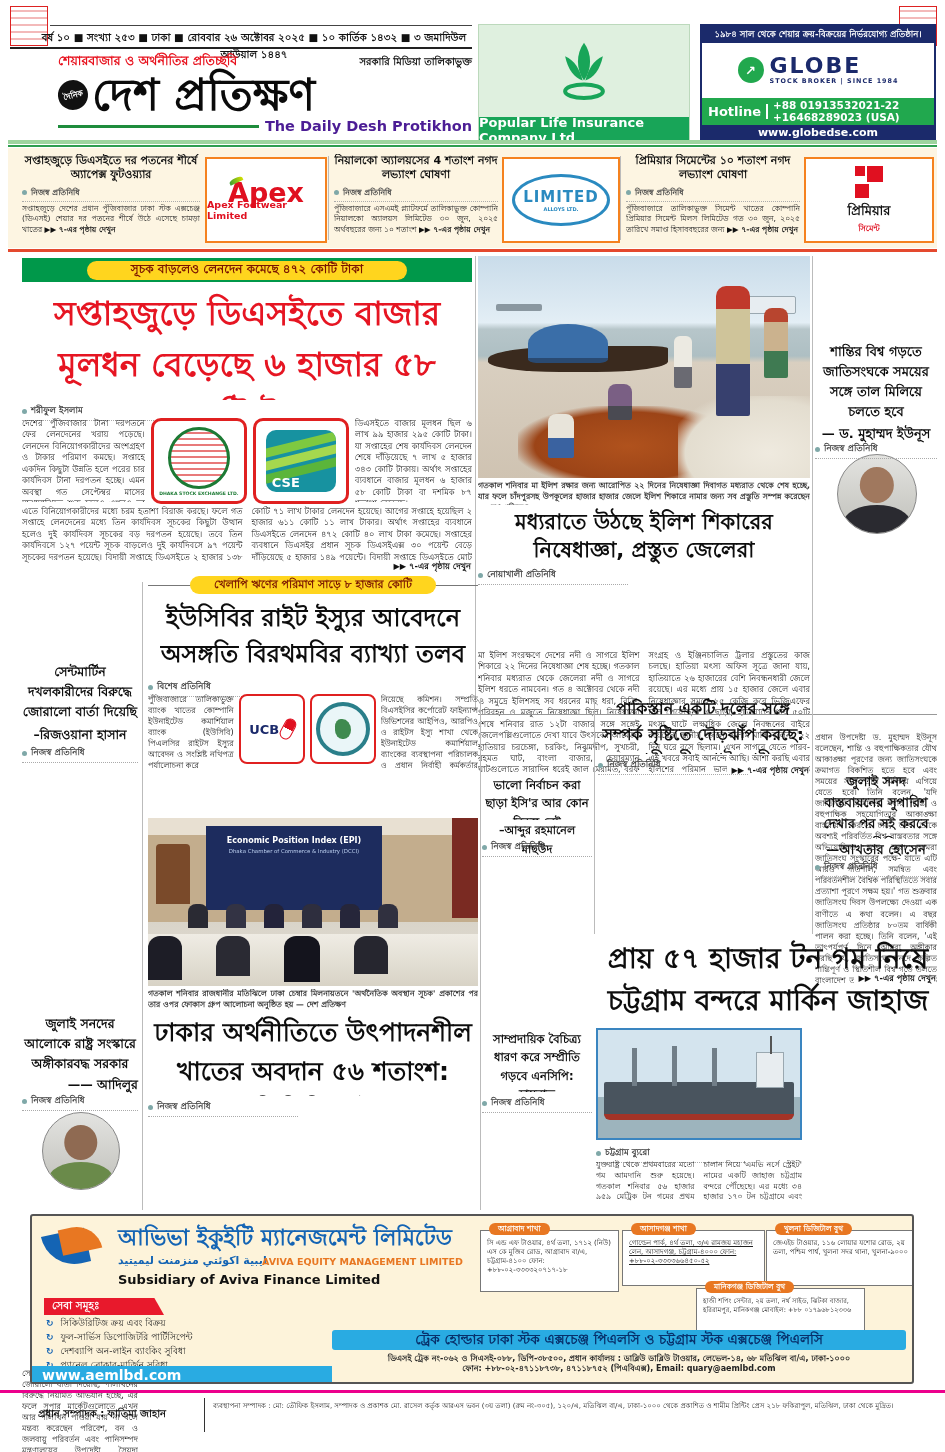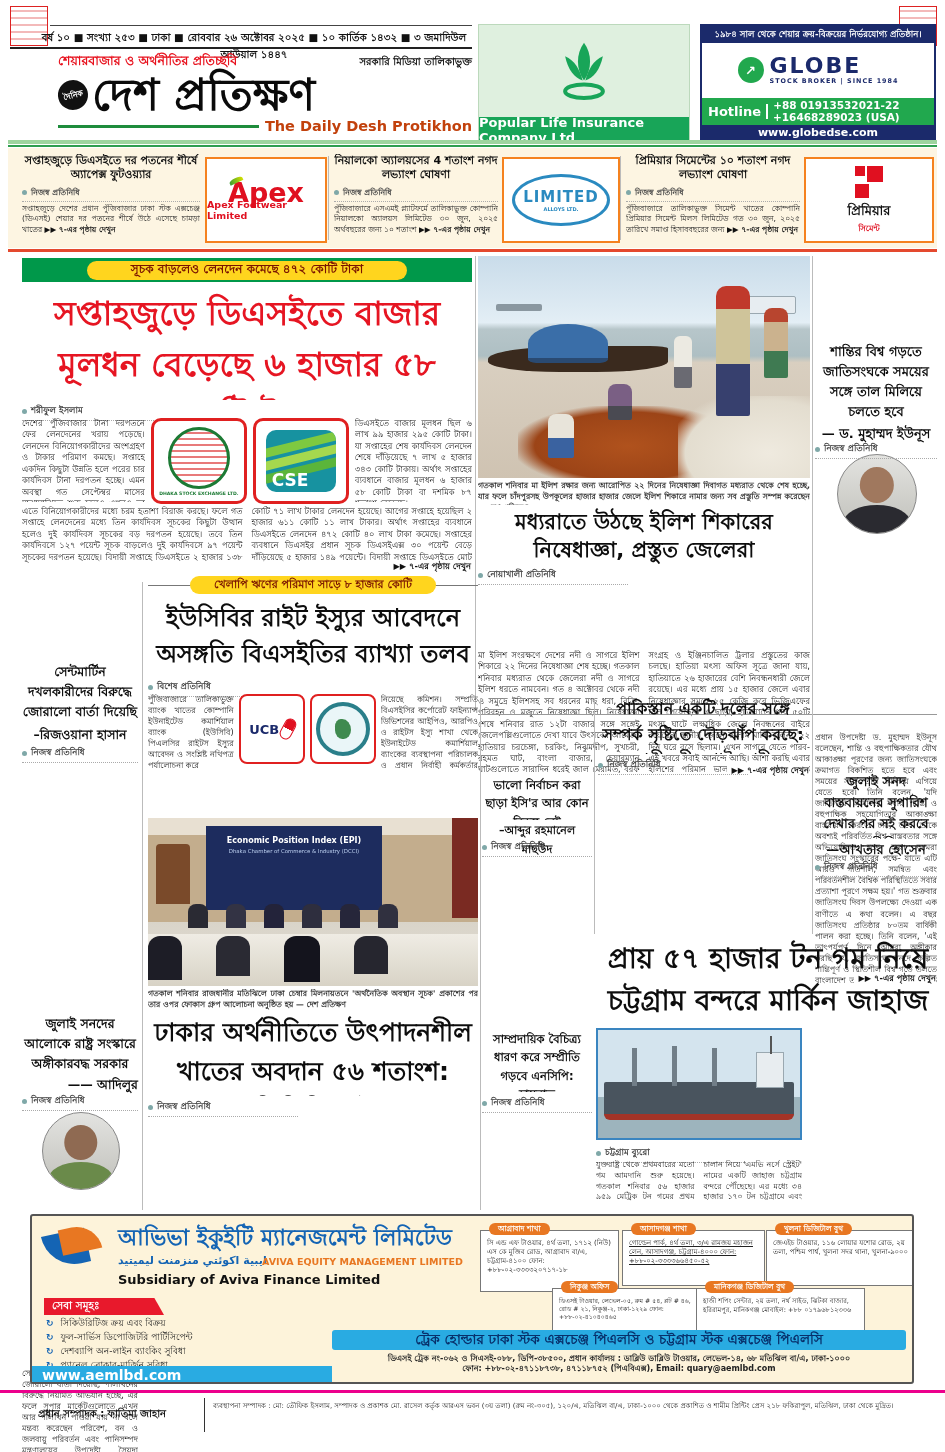--- a/index.html
+++ b/index.html
@@ -56,21 +56,21 @@
       <span style="color:#e8131f;font-weight:bold;font-size:12.5px;">শেয়ারবাজার ও অর্থনীতির প্রতিচ্ছবি</span>
       <span style="color:#111;font-weight:bold;font-size:10px;">সরকারি মিডিয়া তালিকাভুক্ত</span>
     </div>
     <div style="display:flex;align-items:center;gap:4px;">
       <span style="width:30px;height:30px;border-radius:50%;background:#111;color:#fff;font-size:8px;font-weight:bold;
             display:flex;align-items:center;justify-content:center;transform:rotate(-14deg);flex:0 0 auto;">দৈনিক</span>
       <span style="font-size:44px;font-weight:bold;color:#0a0a0a;line-height:1.05;white-space:nowrap;">দেশ প্রতিক্ষণ</span>
     </div>
     <div style="display:flex;align-items:center;gap:6px;margin-top:0px;">
       <span style="flex:1;height:3px;background:#1e8c3c;"></span>
-      <span style="font-weight:bold;font-size:14.5px;color:#c2410c;">The Daily Desh Protikhon</span>
+      <span style="font-weight:bold;font-size:14.5px;color:#4c1d95;">The Daily Desh Protikhon</span>
     </div>
   </div>
 
   <div class="abs" style="left:478px;top:24px;width:210px;height:118px;background:#dff0df;border:1px solid #bcd9bc;display:flex;flex-direction:column;">
     <div style="flex:1;display:flex;align-items:center;justify-content:center;">
       <svg width="54" height="62" viewBox="0 0 40 46">
         <path d="M20 2 C14 10 14 22 20 30 C26 22 26 10 20 2" fill="#18a558"></path>
         <path d="M6 12 C8 22 13 28 19 30 C17 22 13 15 6 12" fill="#18a558"></path>
         <path d="M34 12 C32 22 27 28 21 30 C23 22 27 15 34 12" fill="#18a558"></path>
         <ellipse cx="20" cy="38" rx="14" ry="5" fill="none" stroke="#18a558" stroke-width="3"></ellipse>
@@ -83,21 +83,21 @@
     <div style="background:#1b2a6b;color:#fff;font-size:8.6px;font-weight:bold;text-align:center;padding:3px 4px;line-height:1.3;">১৯৮৪ সাল থেকে শেয়ার ক্রয়-বিক্রয়ের নির্ভরযোগ্য প্রতিষ্ঠান।</div>
     <div style="flex:1;background:#fff;display:flex;align-items:center;justify-content:center;gap:6px;">
       <span style="width:26px;height:26px;border-radius:50%;background:#21a84e;color:#fff;display:flex;align-items:center;justify-content:center;font-weight:bold;font-size:13px;">↗</span>
       <span>
         <span style="display:block;color:#1b2a6b;font-weight:bold;font-size:22px;letter-spacing:2px;line-height:1;">GLOBE</span>
         <span style="display:block;color:#1b2a6b;font-weight:bold;font-size:6.4px;letter-spacing:1px;">STOCK BROKER  |  SINCE 1984</span>
       </span>
     </div>
     <div style="background:#21a84e;display:flex;align-items:center;padding:1px 6px;gap:5px;">
       <span style="color:#fff;font-weight:bold;font-size:13px;border-right:2px solid #fff;padding-right:5px;">Hotline</span>
-      <span style="color:#fff;font-weight:bold;font-size:10.5px;line-height:1.2;text-align:center;">
+      <span style="color:#fff;font-weight:bold;font-size:10.5px;line-height:1.2;">
         <span style="display:block;">+88 01913532021-22</span>
         <span style="display:block;">+16468289023 (USA)</span>
       </span>
     </div>
     <div style="background:#1b2a6b;color:#fff;font-weight:bold;font-size:11px;text-align:center;padding:1px 0;">www.globedse.com</div>
   </div>
 
   <div class="abs" style="left:8px;top:140px;width:929px;height:4px;background:#9ed49e;"></div>
   <div class="abs" style="left:8px;top:145px;width:929px;height:2px;background:#2f9e4f;"></div>
 
@@ -173,21 +173,21 @@
     <div class="logo-box" style="width:90px;height:80px;flex:0 0 auto;">
       <span style="width:56px;height:56px;border-radius:50%;border:3px solid #1c7a34;
             background:repeating-linear-gradient(0deg,#fff 0 4px,#e87a7a 4px 6px),repeating-linear-gradient(90deg,transparent 0 4px,rgba(220,60,60,.55) 4px 6px);"></span>
       <span style="font-size:4.6px;color:#1c7a34;font-weight:bold;margin-top:2px;">DHAKA STOCK EXCHANGE LTD.</span>
     </div>
     <div class="logo-box" style="width:90px;height:80px;flex:0 0 auto;">
       <span style="position:relative;width:70px;height:62px;border-radius:10px;background:#1792a0;overflow:hidden;display:block;">
         <span style="position:absolute;left:-12px;top:8px;width:110px;height:9px;background:#7ec940;transform:rotate(-14deg);border-radius:6px;"></span>
         <span style="position:absolute;left:-12px;top:21px;width:110px;height:9px;background:#a5d84e;transform:rotate(-14deg);border-radius:6px;"></span>
         <span style="position:absolute;left:-12px;top:34px;width:110px;height:9px;background:#5bb53a;transform:rotate(-14deg);border-radius:6px;"></span>
-        <span style="position:absolute;left:6px;bottom:2px;color:#fff;font-weight:bold;font-size:17px;">CSE</span>
+        <span style="position:absolute;left:6px;bottom:2px;color:#fff;font-weight:bold;font-size:13px;">CSE</span>
       </span>
     </div>
     <div class="jtxt" style="width:126px;height:84px;">ডিএসইতে বাজার মূলধন ছিল ৬ লাখ ৯৯ হাজার ২৯৫ কোটি টাকা। যা সপ্তাহের শেষ কার্যদিবস লেনদেন শেষে দাঁড়িয়েছে ৭ লাখ ৫ হাজার ৩৪৩ কোটি টাকায়। অর্থাৎ সপ্তাহের ব্যবধানে বাজার মূলধন ৬ হাজার ৫৮ কোটি টাকা বা দশমিক ৮৭ শতাংশ বেড়েছে।</div>
   </div>
   <div class="abs rel" style="left:22px;top:506px;width:450px;height:68px;">
     <div class="jtxt cols2" style="height:68px;">এতে বিনিয়োগকারীদের মধ্যে চরম হতাশা বিরাজ করছে। ফলে গত সপ্তাহে লেনদেনের মধ্যে তিন কার্যদিবস সূচকের কিছুটা উত্থান হলেও দুই কার্যদিবস সূচকের বড় দরপতন হয়েছে। তবে তিন কার্যদিবসে ১২৭ পয়েন্ট সূচক বাড়লেও দুই কার্যদিবসে ৯৭ পয়েন্ট সূচকের দরপতন হয়েছে। বিদায়ী সপ্তাহে ডিএসইতে ২ হাজার ১৩৮ কোটি ৭১ লাখ টাকার লেনদেন হয়েছে। আগের সপ্তাহে হয়েছিল ২ হাজার ৬১১ কোটি ১১ লাখ টাকার। অর্থাৎ সপ্তাহের ব্যবধানে ডিএসইতে লেনদেন ৪৭২ কোটি ৪০ লাখ টাকা কমেছে। সপ্তাহের ব্যবধানে ডিএসইর প্রধান সূচক ডিএসইএক্স ৩০ পয়েন্ট বেড়ে দাঁড়িয়েছে ৫ হাজার ১৪৯ পয়েন্টে। বিদায়ী সপ্তাহে ডিএসইতে মোট ৩৯২ টি প্রতিষ্ঠান শেয়ার ও ইউনিট লেনদেনে অংশ নিয়েছে। কোম্পানিগুলোর মধ্যে দর বেড়েছে ১৫৭ টির, কমেছে ২০৩ টির এবং অপরিবর্তিত</div>
     <span class="more more-abs">▶▶ ৭-এর পৃষ্ঠায় দেখুন</span>
   </div>
 
   <div class="abs" style="left:478px;top:256px;width:332px;height:222px;overflow:hidden;background:linear-gradient(#c9dcea 0%,#e3eef5 30%,#b7c6ca 33%,#aebfc3 45%,#d9cfc0 48%,#cfc3b2 100%);">
@@ -254,21 +254,21 @@
 
   <div class="abs arth" style="left:22px;top:1014px;width:116px;height:60px;font-size:12.5px;line-height:1.6;">জুলাই সনদের আলোকে রাষ্ট্র সংস্কারে অঙ্গীকারবদ্ধ সরকার</div>
   <div class="abs attrib" style="left:22px;top:1076px;width:116px;font-size:12.5px;text-align:right;">—— আদিলুর</div>
   <div class="abs byline" style="left:22px;top:1094px;width:116px;">
     <span class="bdot"></span>
     <span>নিজস্ব প্রতিনিধি</span>
   </div>
 
   <div class="abs hline" style="left:148px;top:585px;width:330px;background:#777;"></div>
   <div class="abs kicker-pill" style="left:190px;top:576px;width:246px;height:18px;font-size:11px;">খেলাপি ঋণের পরিমাণ সাড়ে ৮ হাজার কোটি</div>
-  <div class="abs arth" style="left:148px;top:600px;width:330px;height:76px;font-size:24px;line-height:1.5;">ইউসিবির রাইট ইস্যুর আবেদনে অসঙ্গতি বিএসইতির ব্যাখ্যা তলব</div>
+  <div class="abs arth" style="left:148px;top:600px;width:330px;height:76px;font-size:24px;line-height:1.5;">ইউসিবির রাইট ইস্যুর আবেদনে অসঙ্গতি বিরথমবির ব্যাখ্যা তলব</div>
   <div class="abs byline" style="left:148px;top:680px;width:150px;">
     <span class="bdot"></span>
     <span>বিশেষ প্রতিনিধি</span>
   </div>
   <div class="abs" style="left:148px;top:694px;width:330px;height:76px;display:flex;gap:5px;">
     <div class="jtxt" style="width:88px;height:76px;font-size:8px;">পুঁজিবাজারে তালিকাভুক্ত ব্যাংক খাতের কোম্পানি ইউনাইটেড কমার্শিয়াল ব্যাংক (ইউসিবি) পিএলসির রাইটস ইস্যুর আবেদন ও সংশ্লিষ্ট নথিপত্র পর্যালোচনা করে</div>
     <div class="logo-box" style="width:62px;height:66px;border-width:2.5px;border-radius:8px;flex:0 0 auto;flex-direction:row;gap:3px;">
       <span style="font-size:13px;font-weight:bold;color:#1b2a6b;">UCB</span>
       <span style="width:10px;height:20px;border:1.5px solid #e01020;border-radius:6px;background:linear-gradient(#e01020 50%,#fff 50%);transform:rotate(28deg);"></span>
     </div>
@@ -391,24 +391,20 @@
       <span>সি এন্ড এফ টাওয়ার, ৪র্থ তলা, ১৭১২ (নিউ) এস কে মুজিব রোড, আগ্রাবাদ বা/এ, চট্টগ্রাম-৪১০০ ফোন: +৮৮-০২-৩৩৩৩২০৭১৭-১৮</span>
     </div>
     <div class="branch" style="left:590px;top:14px;width:130px;height:44px;text-decoration:underline;">
       <span class="blabel">আসাদগঞ্জ শাখা</span>
       <span>গোল্ডেন পার্ক, ৪র্থ তলা, ৩/এ রামজয় মহাজন লেন, আসাদগঞ্জ, চট্টগ্রাম-৪০০০ ফোন: +৮৮-০২-৩৩৩৩৬৬৪৫০-৫২</span>
     </div>
     <div class="branch" style="left:734px;top:14px;width:138px;height:44px;">
       <span class="blabel">খুলনা ডিজিটাল বুথ</span>
       <span>জেএইচ টাওয়ার, ১১৬ লোয়ার যশোর রোড, ২য় তলা, পশ্চিম পার্শ্ব, খুলনা সদর থানা, খুলনা-৯০০০</span>
     </div>
-    <div class="branch" style="left:520px;top:72px;width:132px;height:38px;font-size:6.2px;">
-      <span class="blabel">নিকুঞ্জ অফিস</span>
-      <span>ডিএসই টাওয়ার, লেভেল-০৫, রুম # ৫৪, প্লট # ৪৬, রোড # ২১, নিকুঞ্জ-২, ঢাকা-১২২৯ ফোন: +৮৮-০২-৪১০৪০৪৬৫</span>
-    </div>
     <div class="branch" style="left:664px;top:72px;width:156px;height:38px;font-size:6.6px;">
       <span class="blabel">মানিকগঞ্জ ডিজিটাল বুথ</span>
       <span>হাজী শপিং সেন্টার, ২য় তলা, নর্থ সাইড, ঝিটকা বাজার, হরিরামপুর, মানিকগঞ্জ মোবাইল: +৮৮ ০১৭৯৬৮১২৩৩৬</span>
     </div>
     <div class="abs" style="left:300px;top:114px;width:574px;height:20px;background:#29abe2;color:#08306b;font-weight:bold;font-size:13.5px;
          display:flex;align-items:center;justify-content:center;border-radius:3px;">ট্রেক হোল্ডার ঢাকা স্টক এক্সচেঞ্জ পিএলসি ও চট্টগ্রাম স্টক এক্সচেঞ্জ পিএলসি</div>
     <div class="abs" style="left:300px;top:136px;width:574px;font-size:8px;font-weight:bold;color:#222;text-align:center;">ডিএসই ট্রেক নং-০৬২ ও সিএসই-০৮৮, ডিপি-৩৮৫০০, প্রধান কার্যালয় : ডাব্লিউ ডাব্লিউ টাওয়ার, লেভেল-১৪, ৬৮ মতিঝিল বা/এ, ঢাকা-১০০০</div>
     <div class="abs" style="left:300px;top:146px;width:574px;font-size:8px;font-weight:bold;color:#222;text-align:center;">ফোন: +৮৮-০২-৪৭১১৮৭৩৮, ৪৭১১৮৭৫২ (পিএবিএক্স), Email: quary@aemlbd.com</div>
     <div class="abs" style="left:0;top:150px;width:300px;height:18px;background:#29abe2;display:flex;align-items:center;">
       <span style="color:#fff;font-weight:bold;font-size:14px;padding-left:10px;">www.aemlbd.com</span>

